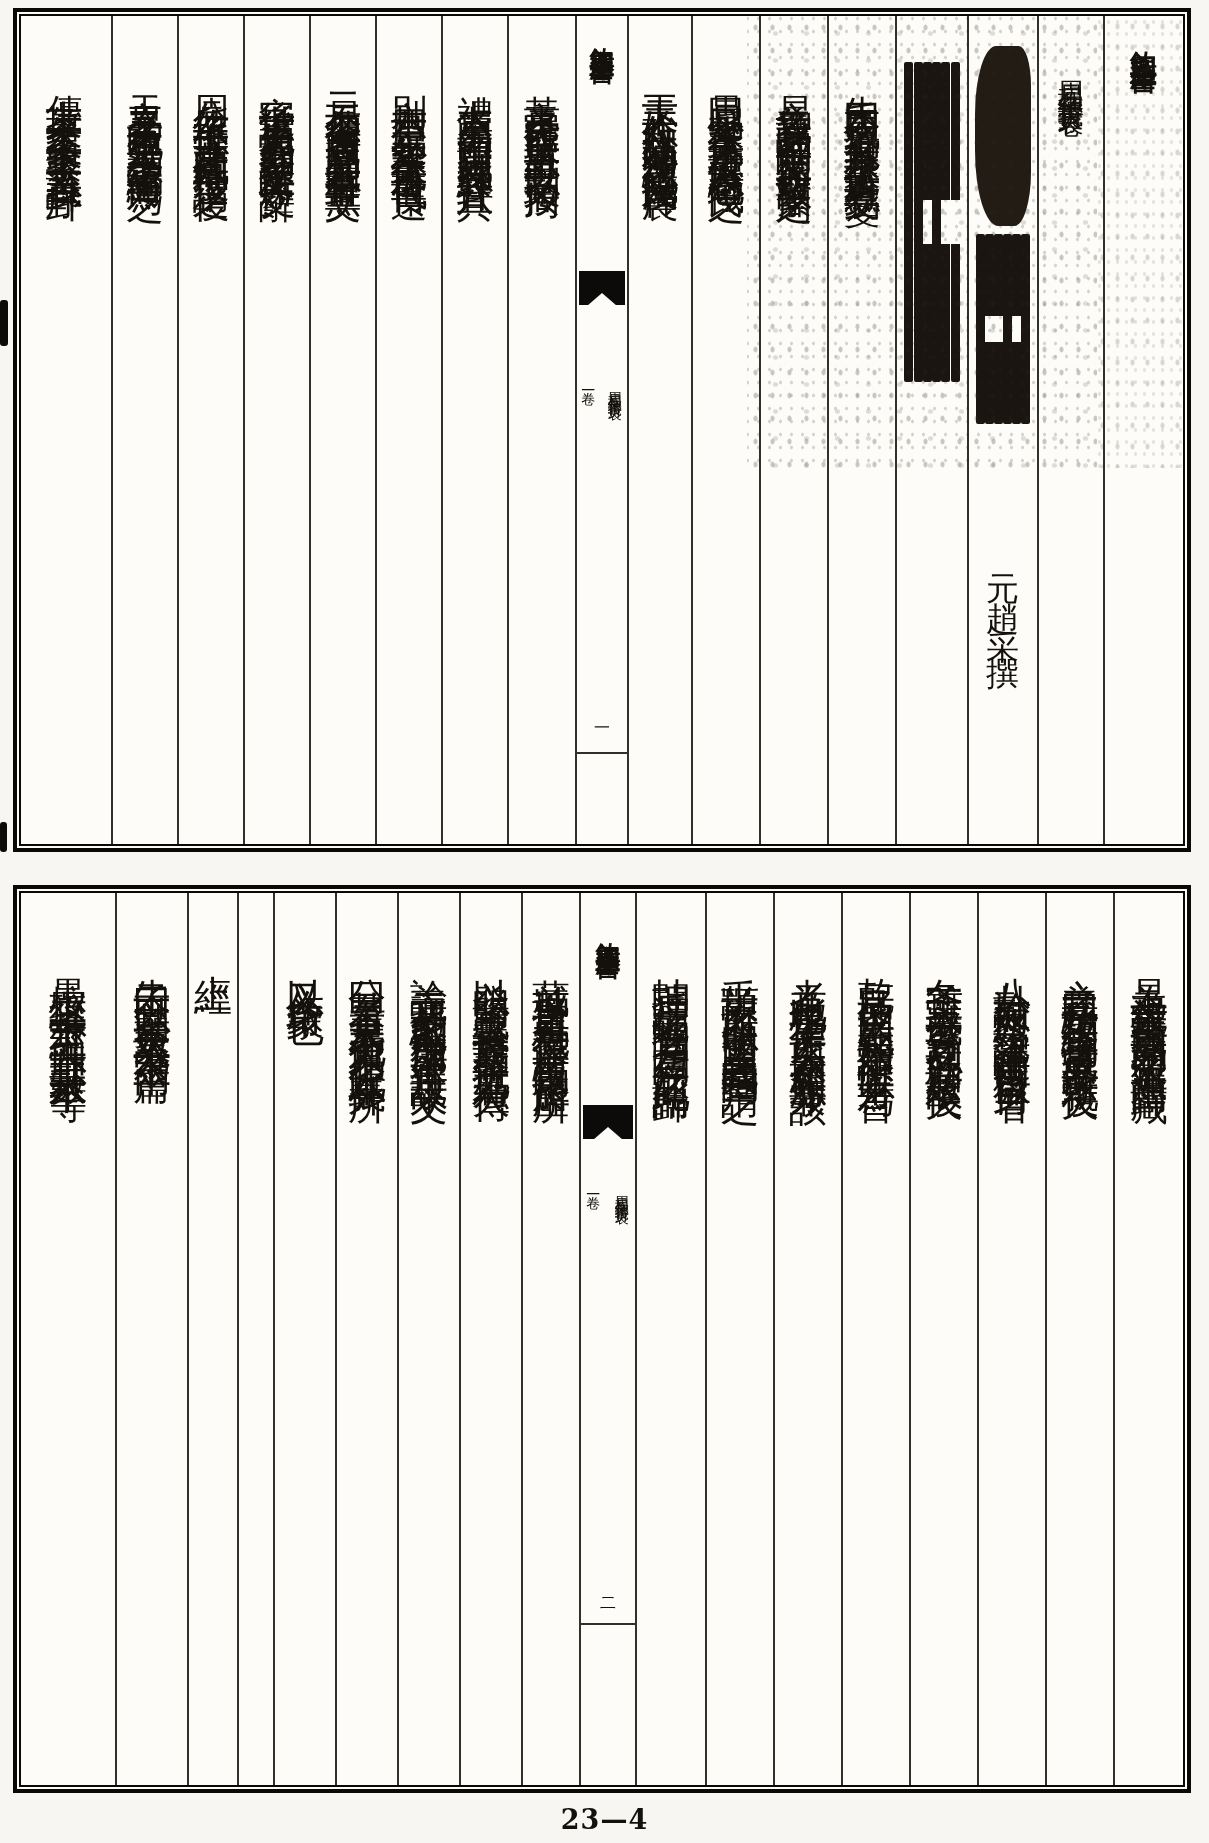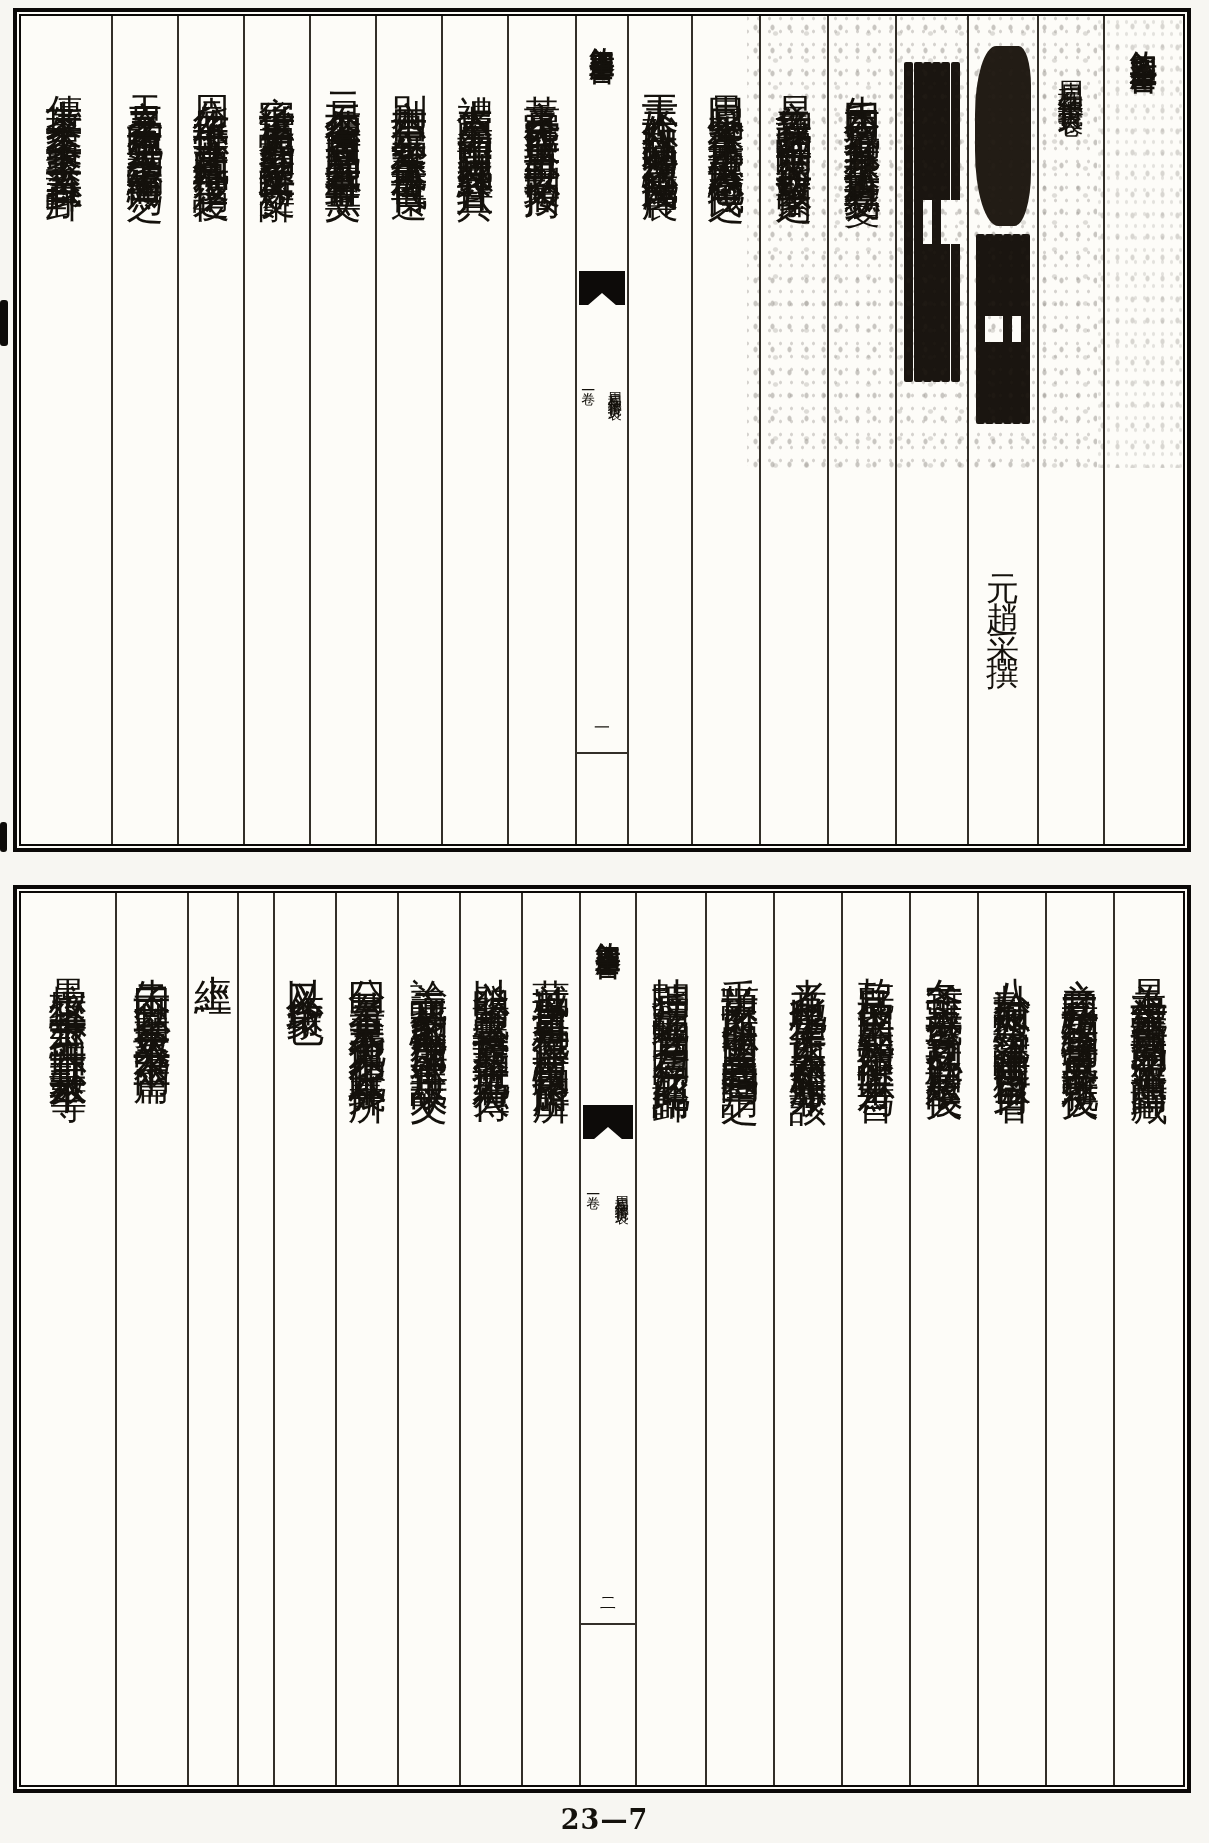--- a/index.html
+++ b/index.html
@@ -215,13 +215,13 @@
     </div>
     <div class="col" style="width:76px;flex-grow:1">
       <span class="vtext body-text">愚按上經三十卦下經三十四卦其卦數本不等</span>
     </div>
   </div>
 </div>
 
 <div class="edge-mark" style="left:0;top:300px;width:8px;height:46px"></div>
 <div class="edge-mark" style="left:0;top:822px;width:7px;height:30px"></div>
 
-<div id="footer">23—7</div>
+<div id="footer">23—4</div>
 
 </body></html>

